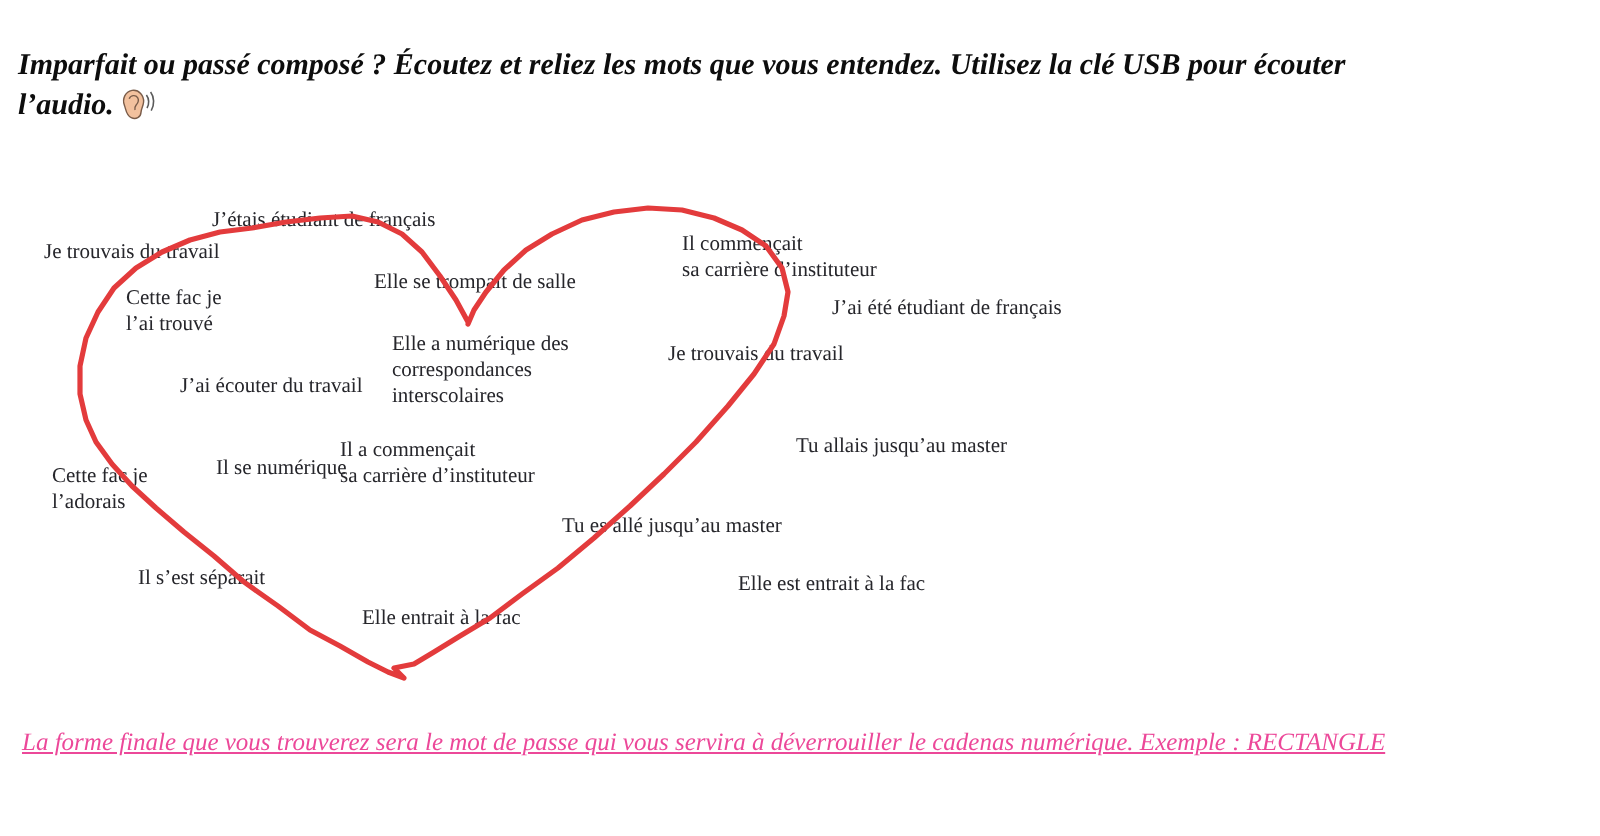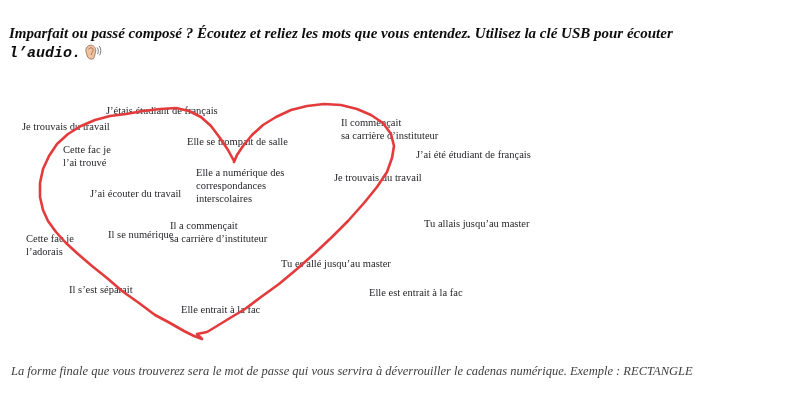--- a/index.html
+++ b/index.html
@@ -5,31 +5,31 @@
   html,body{margin:0;padding:0;background:#ffffff;}
   .page{
     position:relative;width:740px;height:418px;background:#ffffff;
     overflow:hidden;font-family:"Liberation Serif",serif;color:#1a1a1a;
   }
   .title{
     position:absolute;left:9px;top:24px;width:788px;
     font-weight:bold;font-style:italic;font-size:15px;line-height:19px;color:#0d0d0d;
   }
   .title .tline{display:block;white-space:nowrap;}
-  .line2wrap{display:block;white-space:nowrap;font-family:Liberation Mono, monospace;}
+  .line2wrap{display:block;white-space:nowrap;}
   .ear{vertical-align:-4px;margin-left:2px;}
   .labels-layer{position:absolute;left:0;top:0;width:800px;height:418px;}
   .lbl{
     position:absolute;font-size:10.5px;line-height:12.8px;
     color:#26262b;white-space:pre-line;
   }
   .heart-svg{position:absolute;left:0;top:0;pointer-events:none;z-index:3;}
   .footer{
     position:absolute;left:11px;top:363px;width:780px;
-    font-style:italic;font-size:12.5px;line-height:16px;color:#404040;
+    font-style:italic;font-size:12.5px;line-height:16px;color:#ec4899;text-decoration:underline;
   }
   .footer .fline{display:block;white-space:nowrap;}
 </style>
 </head>
 <body>
 
 <div class="page">
 
   <div class="title">
     <span class="tline">Imparfait ou passé composé ? Écoutez et reliez les mots que vous entendez. Utilisez la clé USB pour écouter</span>
@@ -48,21 +48,21 @@
 l’ai trouvé</div>
     <div class="lbl" style="left:187px;top:136px">Elle se trompait de salle</div>
     <div class="lbl" style="left:341px;top:117px">Il commençait
 sa carrière d’instituteur</div>
     <div class="lbl" style="left:416px;top:149px">J’ai été étudiant de français</div>
     <div class="lbl" style="left:196px;top:167px">Elle a numérique des
 correspondances
 interscolaires</div>
     <div class="lbl" style="left:334px;top:172px">Je trouvais du travail</div>
     <div class="lbl" style="left:90px;top:188px">J’ai écouter du travail</div>
-    <div class="lbl" style="left:424px;top:218px">Tu allais jusqu’au master</div>
+    <div class="lbl" style="left:398px;top:218px">Tu allais jusqu’au master</div>
     <div class="lbl" style="left:170px;top:220px">Il a commençait
 sa carrière d’instituteur</div>
     <div class="lbl" style="left:108px;top:229px">Il se numérique</div>
     <div class="lbl" style="left:26px;top:233px">Cette fac je
 l’adorais</div>
     <div class="lbl" style="left:281px;top:258px">Tu es allé jusqu’au master</div>
     <div class="lbl" style="left:69px;top:284px">Il s’est séparait</div>
     <div class="lbl" style="left:369px;top:287px">Elle est entrait à la fac</div>
     <div class="lbl" style="left:181px;top:304px">Elle entrait à la fac</div>
   </div>

